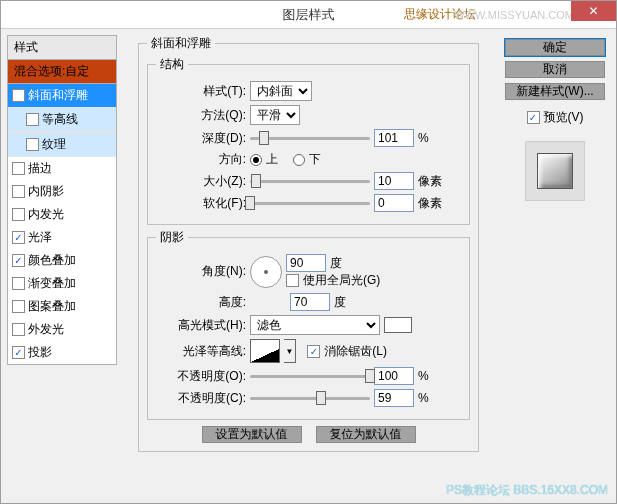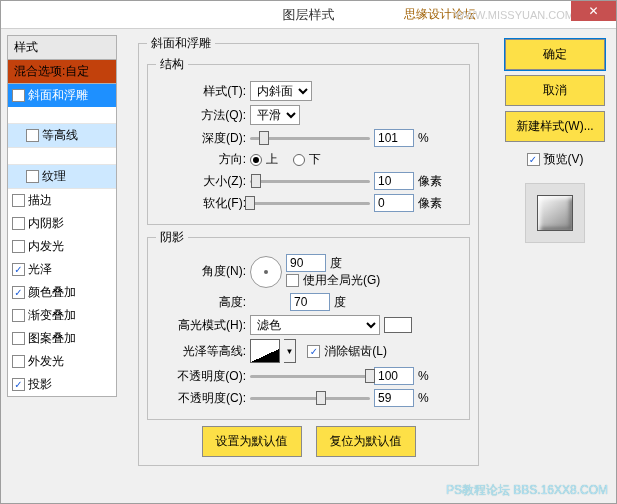--- a/index.html
+++ b/index.html
@@ -10,21 +10,21 @@
 .watermark1 { position: absolute; right: 42px; color: #ccc; font-size: 11px; }
 .watermark2 { position: absolute; right: 140px; color: #a16207; font-size: 12px; }
 .close-btn { width: 45px; height: 20px; background: #c75050; color: #fff; display: flex; align-items: center; justify-content: center; position: absolute; right: 0; top: 0; }
 .content { display: flex; padding: 6px; gap: 21px; }
 .left-panel { width: 110px; }
 .left-header { background: #e8e8e8; border: 1px solid #b0b0b0; padding: 3px 6px; }
 .left-sub { background: #c2410c; border: 1px solid #b0b0b0; border-top: none; padding: 3px 6px; }
 .style-list { border: 1px solid #b0b0b0; border-top: none; background: #fff; }
 .style-item { padding: 3px 4px; display: flex; align-items: center; gap: 3px; }
 .style-item.selected { background: #1e90ff; color: #fff; }
-.style-item.sub { padding-left: 18px; border-top: 1px solid #e5e5e5; border-bottom: 1px solid #e5e5e5; margin-top: 16px; }
+.style-item.sub { padding-left: 18px; border-top: 1px solid #e5e5e5; border-bottom: 1px solid #e5e5e5; }
 .style-item.sub.selected { background: #cde8ff; color: #000; }
 .chk { width: 13px; height: 13px; border: 1px solid #888; background: #fff; display: inline-flex; align-items: center; justify-content: center; font-size: 10px; color: #000; }
 .chk.checked::after { content: "✓"; color: #1e5ed8; }
 .chk.checked-white::after { content: "✓"; color: #fff; }
 .middle-panel { flex: 1; }
 fieldset { border: 1px solid #c0c0c0; padding: 4px 8px 8px 8px; margin-bottom: 4px; }
 legend { padding: 0 4px; }
 .row { display: flex; align-items: center; margin: 4px 0; gap: 4px; }
 .lbl { width: 90px; text-align: right; }
 select { border: 1px solid #999; background: #fff; padding: 1px 2px; height: 20px; }
@@ -34,21 +34,21 @@
 .radio { width: 12px; height: 12px; border: 1px solid #666; border-radius: 50%; display: inline-flex; align-items: center; justify-content: center; background: #fff; }
 .radio.on::after { content: ""; width: 6px; height: 6px; background: #000; border-radius: 50%; }
 .angle-circle { width: 32px; height: 32px; border: 1px solid #999; border-radius: 50%; display: flex; align-items: center; justify-content: center; position: relative; background: #fff; }
 .angle-dot { width: 4px; height: 4px; background: #666; border-radius: 50%; }
 .contour-thumb { width: 30px; height: 24px; border: 1px solid #666; background: #fff; position: relative; overflow: hidden; }
 .contour-thumb::after { content: ""; position: absolute; width: 100%; height: 60%; bottom: 0; background: linear-gradient(to top left, #000 50%, transparent 50%); }
 .dd-arrow { width: 12px; height: 24px; border: 1px solid #666; border-left: none; display: flex; align-items: center; justify-content: center; font-size: 8px; background: #f0f0f0; }
 .swatch-w { width: 28px; height: 16px; background: #fff; border: 1px solid #666; }
 .swatch-b { width: 28px; height: 16px; background: #000; border: 1px solid #666; }
 .right-panel { width: 110px; display: flex; flex-direction: column; gap: 5px; align-items: center; padding-top: 4px; }
-.btn { width: 100px; height: 31px; border: 1px solid #8a8a8a; background: #fde047; display: flex; align-items: center; justify-content: center; cursor: pointer; }
+.btn { width: 100px; height: 17px; border: 1px solid #8a8a8a; background: #a3a3a3; display: flex; align-items: center; justify-content: center; cursor: pointer; }
 .btn.focus { outline: 1px solid #0078d4; }
 .preview-img { width: 60px; height: 60px; background: #e0e0e0; display: flex; align-items: center; justify-content: center; margin-top: 6px; border: 1px solid #ccc; }
 .preview-inner { width: 36px; height: 36px; background: linear-gradient(145deg, #fff, #888); border: 1px solid #555; box-shadow: inset 2px 2px 4px #fff, inset -2px -2px 4px #666; }
 .bottom-btns { display: flex; justify-content: center; gap: 14px; margin-top: 6px; }
 .bottom-watermark { position: absolute; bottom: 4px; right: 8px; color: #b3e0f3; font-size: 12px; text-shadow: 0 0 1px #5aa; }
 </style>
 </head>
 <body>
 
 <div class="window">

